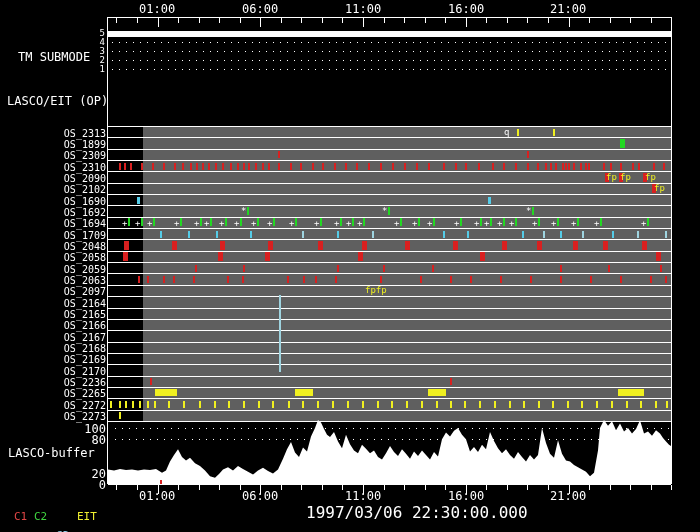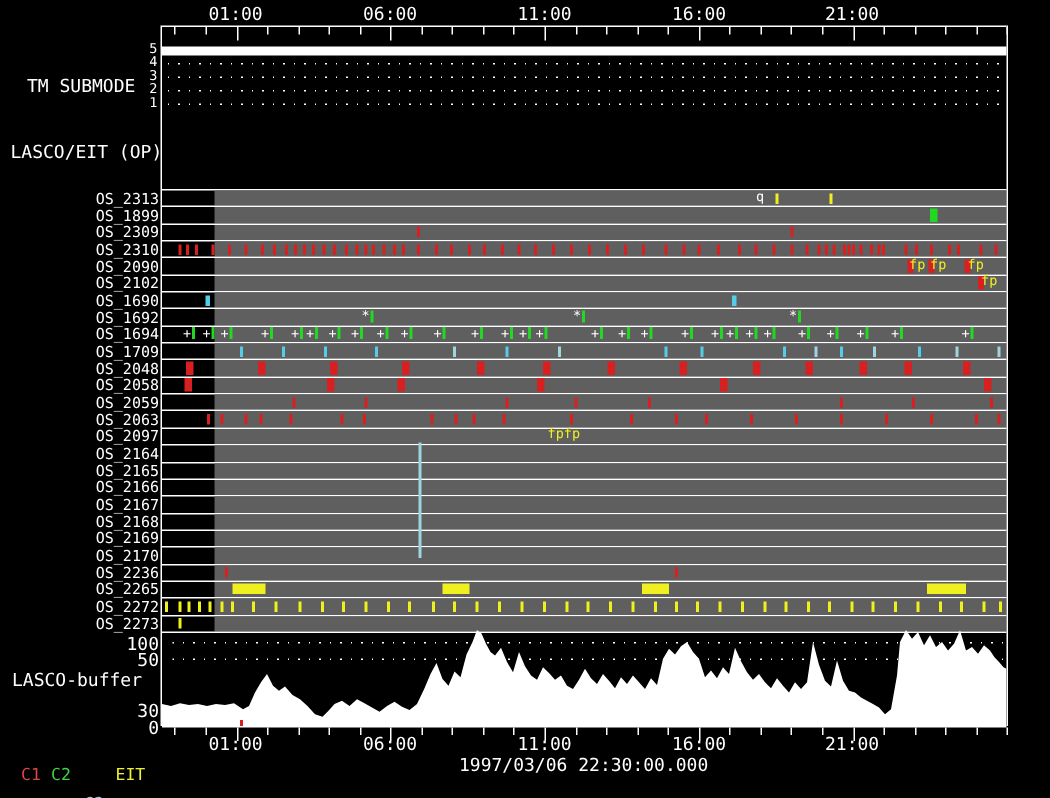--- a/index.html
+++ b/index.html
@@ -11,21 +11,21 @@
   .hline{position:absolute;background:#fff;height:1px;}
   .vline{position:absolute;background:#fff;width:1px;}
   .tick{position:absolute;background:#fff;width:1px;}
   .dotline{position:absolute;height:1px;
     background-image:repeating-linear-gradient(90deg,#fff 0,#fff 1px,transparent 1px,transparent 7px);}
   .marker{position:absolute;}
   .mtext{position:absolute;font-size:9px;line-height:9px;white-space:pre;}
   .tm-digits{position:absolute;font-size:9px;line-height:9px;white-space:pre;text-align:right;}
   .buf-ylab{position:absolute;font-size:12px;text-align:right;white-space:pre;}
   .legend-item{position:absolute;font-size:11px;white-space:pre;}
-  #timestamp{position:absolute;font-size:12px;white-space:pre;}
+  #timestamp{position:absolute;font-size:16px;white-space:pre;}
 </style>
 </head>
 <body>
 
 <div id="screen">
   <div id="top-axis">
       <div class="axis-label" style="left: 139px; top: 2px;">01:00</div>
       <div class="axis-label" style="left: 242px; top: 2px;">06:00</div>
       <div class="axis-label" style="left: 345px; top: 2px;">11:00</div>
       <div class="axis-label" style="left: 448px; top: 2px;">16:00</div>
@@ -411,22 +411,22 @@
       <div class="marker" style="left: 279px; top: 295px; width: 2px; height: 77px; background: rgb(159, 212, 224);"></div>
     </div>
   <div id="buffer">
     <div class="section-label" style="left:8px;top:446px;">LASCO-buffer</div>
   <svg viewBox="108 0 563 64" preserveAspectRatio="none" style="position: absolute; left: 108px; top: 420px; width: 563px; height: 64px;">
         <polygon points="108,64 108,49.4 114,50.6 120,48.9 126,50.0 132,49.4 138,50.6 144,49.4 150,50.0 156,48.9 162,52.8 166,50.6 170,41.6 174,34.9 178,29.3 182,37.1 186,40.5 190,37.7 195,43.3 200,46.1 205,50.6 210,56.2 215,57.8 219,53.9 223,49.4 228,47.2 233,50.6 238,46.1 243,48.9 248,51.7 253,54.5 258,50.6 263,47.8 268,51.1 273,53.4 278,49.4 283,38.8 287,29.3 291,22.0 295,32.6 299,37.1 303,27.6 307,31.5 311,16.4 315,8.0 318,0.0 321,2.4 324,9.1 327,14.7 330,17.0 334,11.9 338,21.4 342,28.2 346,14.7 350,24.2 354,30.4 358,33.2 362,24.8 366,28.7 370,33.2 374,30.4 378,37.1 382,39.4 386,33.2 390,25.9 394,32.1 398,36.0 402,29.3 406,33.8 410,38.8 414,31.5 418,36.0 422,30.4 426,34.9 430,39.4 434,32.1 438,36.6 442,19.2 446,12.5 450,16.4 454,10.8 458,8.0 462,14.7 466,19.2 470,31.5 474,27.0 478,32.1 482,24.8 486,29.3 490,11.9 494,20.9 498,28.2 502,33.2 506,29.3 510,34.9 514,38.8 518,32.1 522,37.1 526,41.6 530,34.9 534,39.4 538,34.9 542,8.0 546,23.1 550,33.8 554,37.7 558,20.3 562,33.8 566,40.5 570,41.6 574,45.0 578,47.2 582,49.4 586,51.7 590,56.2 594,52.8 598,30.4 600,8.0 604,0.0 608,5.8 612,1.3 616,10.2 620,3.5 624,11.4 628,8.0 632,13.6 636,9.1 640,0.2 644,13.6 648,11.4 652,15.8 656,10.2 660,13.6 663,18.1 666,21.4 669,24.8 671,25.9 671,64" fill="#ffffff"></polygon>
       </svg>
       <div class="dotline" style="left: 115px; top: 428px; width: 554px;"></div>
       <div class="dotline" style="left: 115px; top: 439.2px; width: 554px;"></div>
       <div class="buf-ylab" style="left: 60px; top: 422px; width: 46px;">100</div>
-      <div class="buf-ylab" style="left: 60px; top: 433.2px; width: 46px;">50</div>
-      <div class="buf-ylab" style="left: 60px; top: 466.8px; width: 46px;">30</div>
+      <div class="buf-ylab" style="left: 60px; top: 433.2px; width: 46px;">80</div>
+      <div class="buf-ylab" style="left: 60px; top: 466.8px; width: 46px;">20</div>
       <div class="buf-ylab" style="left: 60px; top: 478px; width: 46px;">0</div>
     </div>
   <div id="bottom-axis">
       <div class="axis-label" style="left: 139px; top: 489px;">01:00</div>
       <div class="axis-label" style="left: 242px; top: 489px;">06:00</div>
       <div class="axis-label" style="left: 345px; top: 489px;">11:00</div>
       <div class="axis-label" style="left: 448px; top: 489px;">16:00</div>
       <div class="axis-label" style="left: 550px; top: 489px;">21:00</div>
       <div class="hline" style="left: 108px; top: 484px; width: 563px;"></div>
       <div class="tick" style="left: 116.4px; top: 485px; height: 5px;"></div>

